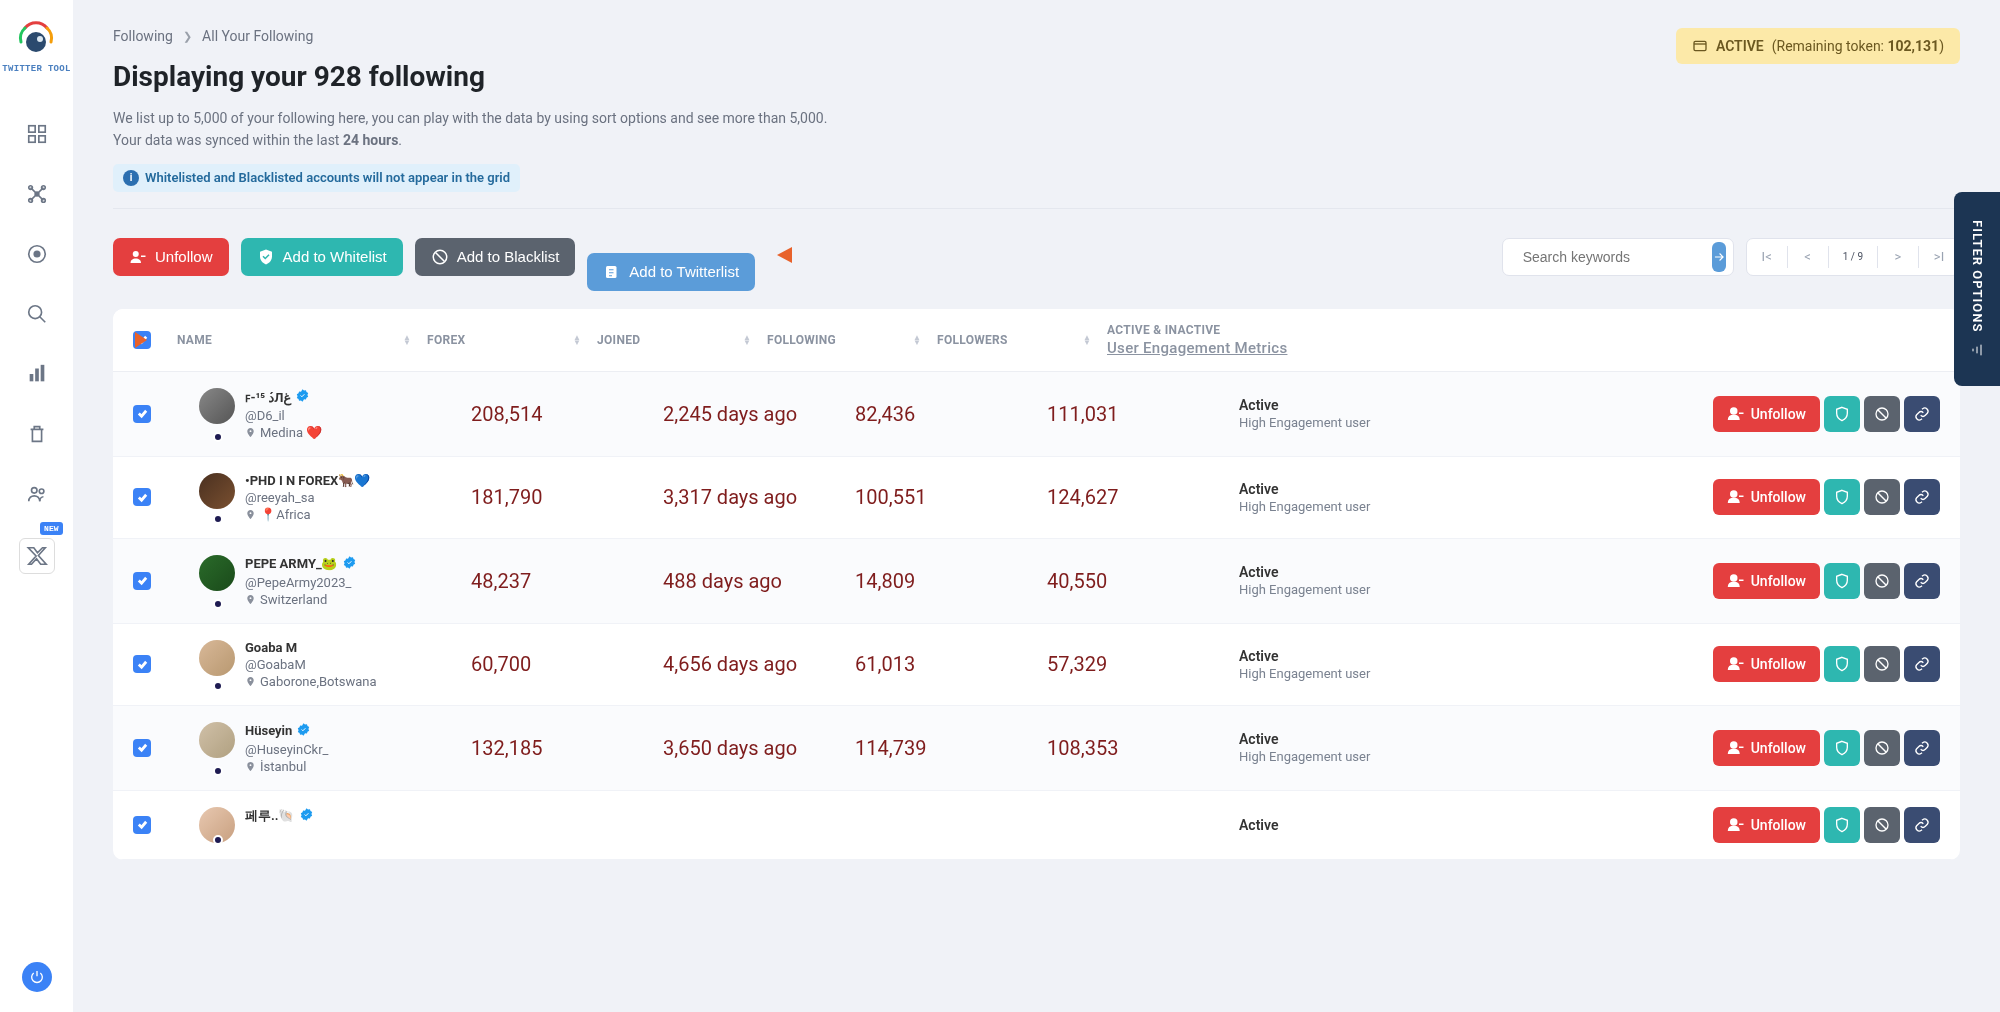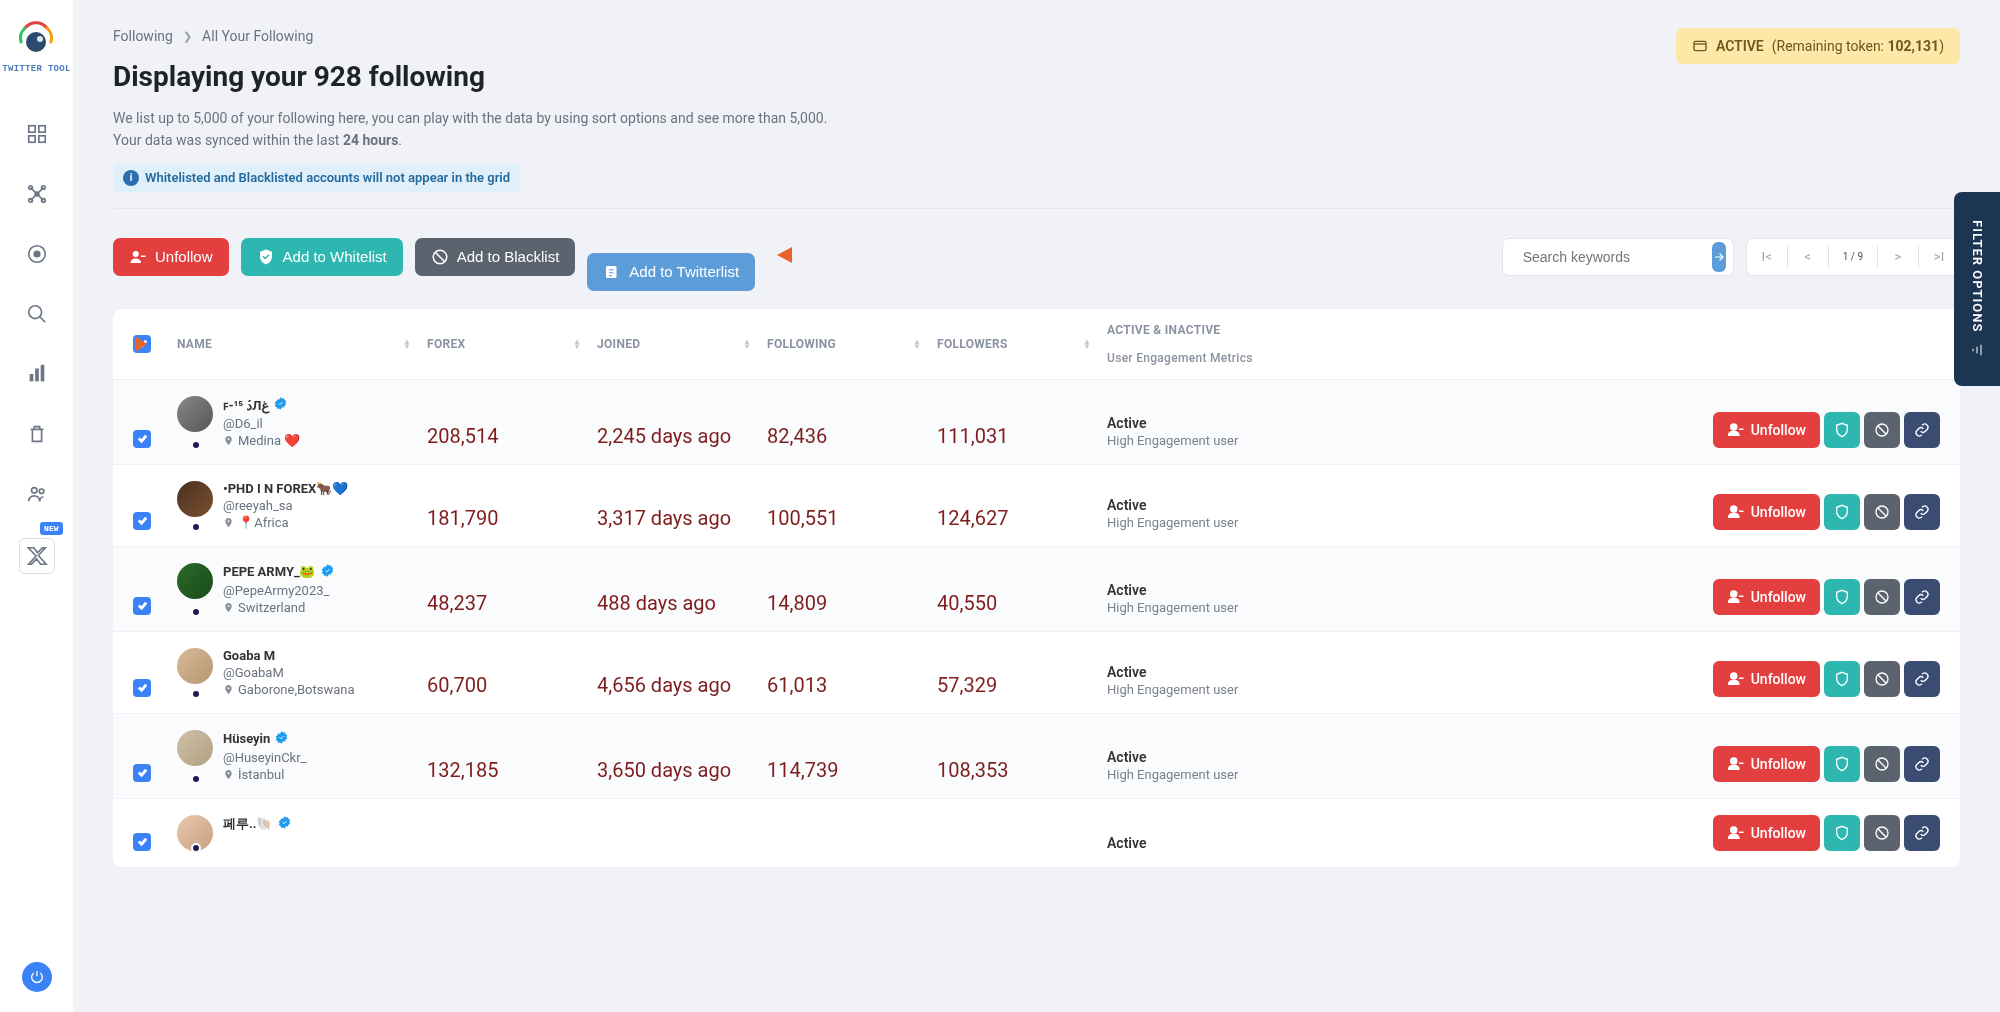--- a/index.html
+++ b/index.html
@@ -72,28 +72,28 @@
 .pager .divider{width:1px;height:22px;background:#e0e3ec;}
 
 
 .table-wrap{background:#fff;border-radius:10px;overflow:hidden;}
 .thead{display:flex;align-items:center;background:#fff;padding:14px 20px;border-bottom:1px solid #eceef3;}
 .th-check{width:44px;display:flex;align-items:center;position:relative;}
 .col{font-size:12px;font-weight:700;color:#8b93a1;letter-spacing:0.3px;}
 .th-name{width:250px;}
 .th-num{width:170px;}
 .th-active{flex:1;}
-.th-active .sub{font-size:12px;font-weight:500;display:block;margin-top:14px;}
+.th-active .sub{font-size:15px;font-weight:500;display:block;margin-top:2px;text-decoration:underline;}
 .sort{display:inline-flex;flex-direction:column;margin-left:auto;margin-right:16px;line-height:5px;font-size:8px;color:#c4c9d4;}
 .col-wrap{display:flex;align-items:center;}
 
 .cbox{width:18px;height:18px;border-radius:4px;background:#3b82f6;display:flex;align-items:center;justify-content:center;cursor:pointer;}
 .cbox svg{width:11px;height:11px;stroke:#fff;fill:none;stroke-width:3;}
 
-.row{display:flex;align-items:flex-end;padding:16px 20px;border-bottom:1px solid #f0f2f7;}
+.row{display:flex;align-items:center;padding:16px 20px;border-bottom:1px solid #f0f2f7;gap:22px;}
 .row:nth-child(odd){background:#fafbfd;}
 .row .c-check{width:44px;}
 .row .c-user{width:250px;display:flex;gap:10px;}
 .avatar{width:36px;height:36px;border-radius:50%;background:linear-gradient(135deg,#888,#555);position:relative;}
 .avatar.g1{background:linear-gradient(135deg,#4a3020,#7a5030);}
 .avatar.g2{background:linear-gradient(135deg,#2a6b2a,#1a4a1a);}
 .avatar.g3{background:linear-gradient(135deg,#d8b898,#b89870);}
 .avatar.g4{background:linear-gradient(135deg,#d0c0a8,#b0a080);}
 .avatar.g5{background:linear-gradient(135deg,#e8c8b0,#c8a080);}
 .status-dot{width:10px;height:10px;border-radius:50%;background:#1e1b52;border:2px solid #fff;position:absolute;bottom:-2px;right:12px;}

